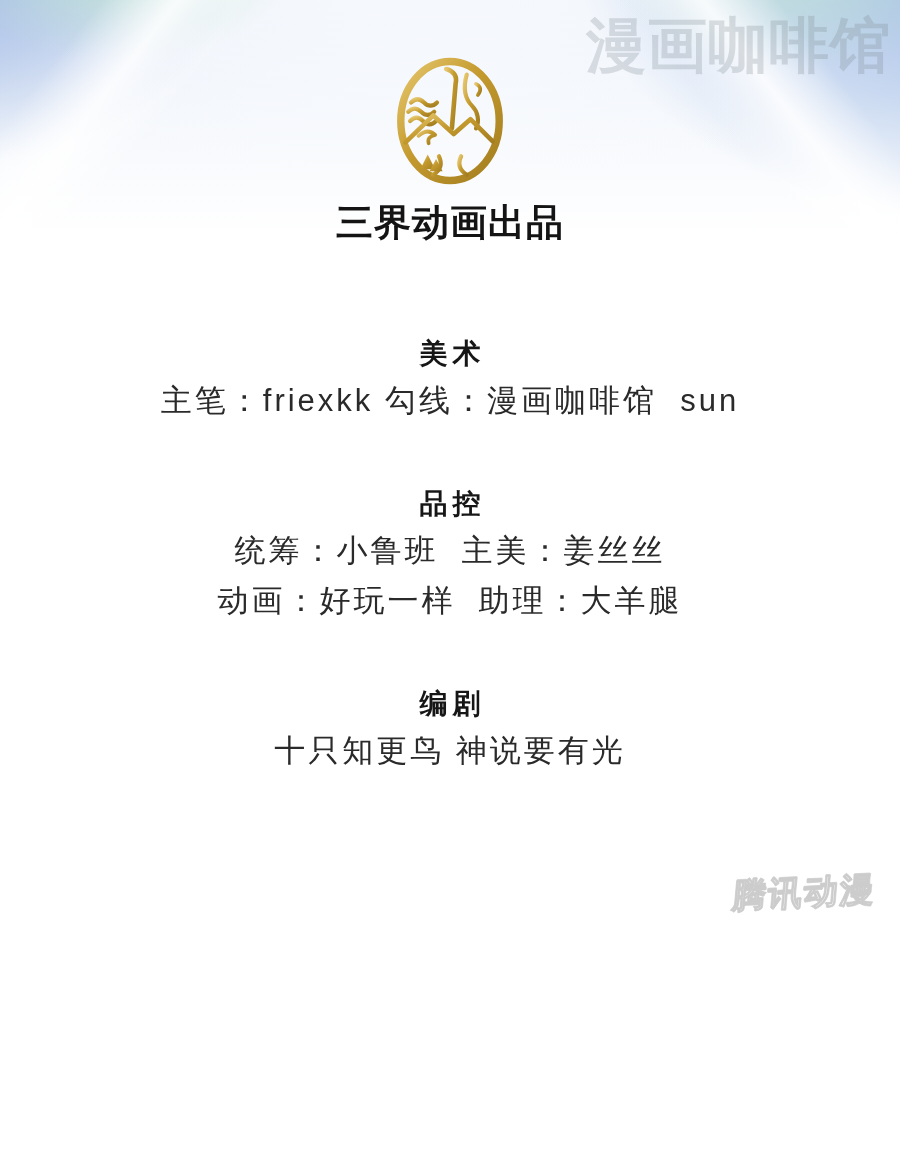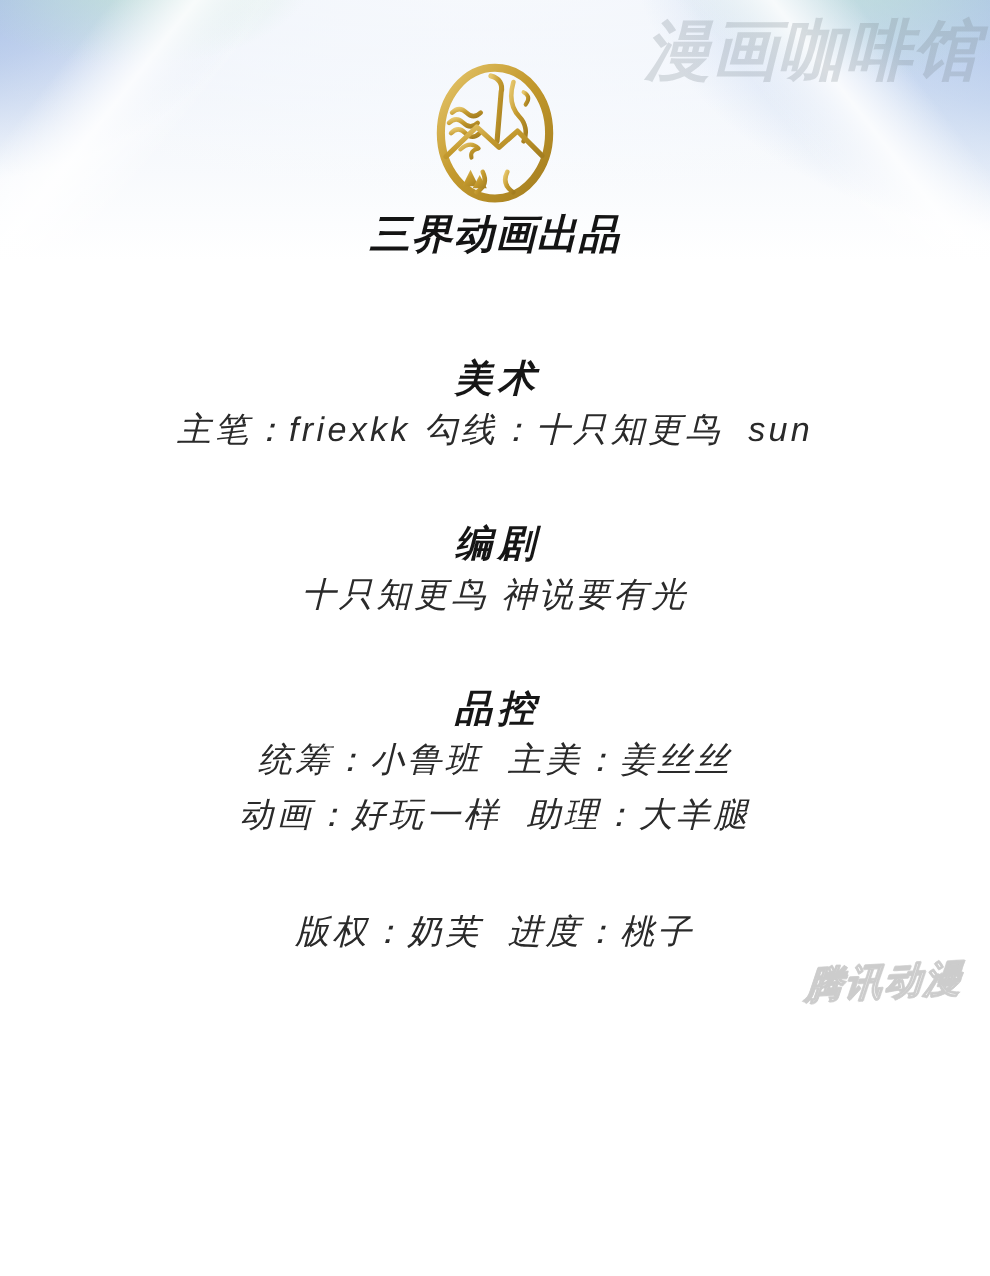--- a/index.html
+++ b/index.html
@@ -7,21 +7,20 @@
   body {
     font-family: "Liberation Sans", "DejaVu Sans", sans-serif;
     width: 900px;
   }
   .page {
     position: relative;
     width: 900px;
     height: 930px;
     background: #ffffff;
     overflow: hidden;
-    font-style: italic;
   }
 
   
   .sky {
     position: absolute;
     top: 0; left: 0;
     width: 900px; height: 330px;
     background:
       radial-gradient(ellipse 240px 130px at 120px -30px, rgba(190,228,206,0.75) 0%, rgba(190,228,206,0) 70%),
       radial-gradient(ellipse 260px 140px at 790px -25px, rgba(188,226,208,0.65) 0%, rgba(188,226,208,0) 70%),
@@ -72,30 +71,30 @@
     z-index: 2;
     text-align: center;
   }
   .seal {
     display: block;
     margin: 56px auto 0 auto;
     width: 112px;
     height: 130px;
   }
   .byline {
-    margin-top: 2px;
+    margin-top: 12px;
     font-size: 37px;
     font-weight: 800;
     letter-spacing: 1px;
     color: #141414;
   }
   .section { margin-top: 56px; }
   .section-first { margin-top: 84px; }
   .section-title {
-    font-size: 34px;
+    font-size: 28px;
     font-weight: 800;
     letter-spacing: 5px;
     text-indent: 5px;
     color: #161616;
     line-height: 44px;
   }
   .credit-line {
     font-size: 31px;
     font-weight: 400;
     letter-spacing: 3px;
@@ -151,32 +150,31 @@
       <g fill="url(#gold)">
         <polygon points="28,122 36,106 44,122"></polygon>
         <polygon points="38,124 45,111 52,124"></polygon>
       </g>
     </svg>
 
     <div class="byline">三界动画出品</div>
 
     <div class="section section-first">
       <div class="section-title">美术</div>
-      <div class="credit-line">主笔：friexkk 勾线：十只知更鸟  sun</div>
-    </div>
-
-    <div class="section">
-      <div class="section-title">编剧</div>
-      <div class="credit-line">十只知更鸟 神说要有光</div>
+      <div class="credit-line">主笔：friexkk 勾线：漫画咖啡馆  sun</div>
     </div>
 
     <div class="section">
       <div class="section-title">品控</div>
       <div class="credit-line">统筹：小鲁班  主美：姜丝丝</div>
       <div class="credit-line">动画：好玩一样  助理：大羊腿</div>
     </div>
 
     <div class="section">
-      <div class="credit-line">版权：奶芙  进度：桃子</div>
+      <div class="section-title">编剧</div>
+      <div class="credit-line">十只知更鸟 神说要有光</div>
+    </div>
+
+    <div class="section">
     </div>
 
   </div>
 </div>
 
 </body></html>

